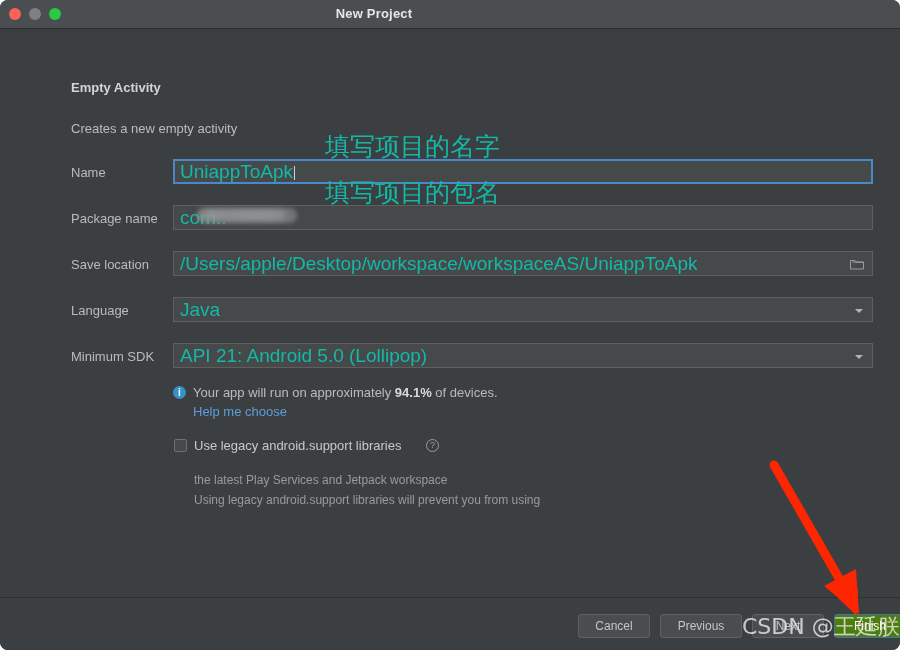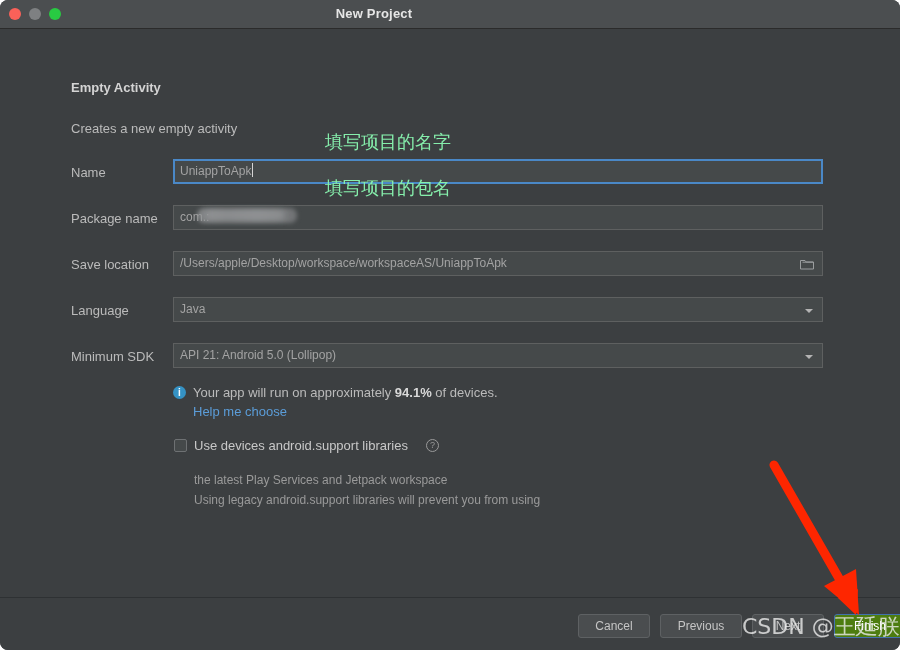--- a/index.html
+++ b/index.html
@@ -89,27 +89,27 @@
   .row-label {
     position: absolute;
     color: #bbbbbb;
     font-size: 13px;
     white-space: nowrap;
   }
 
   .field {
     position: absolute;
     left: 173px;
-    width: 650px;
+    width: 700px;
     height: 25px;
     box-sizing: border-box;
     background: #45494a;
     border: 1px solid #5e6060;
-    color: #a3a3a3;
-    font-size: 12px;
+    color: #14b8a6;
+    font-size: 19px;
     line-height: 23px;
     padding: 0 6px;
     white-space: nowrap;
     overflow: hidden;
   }
   .field.focused {
     background: #45494a;
     border: 2px solid #4a88c7;
     line-height: 21px;
     padding: 0 5px;
@@ -260,22 +260,22 @@
   #btn-finish   {
     left: 809px; width: 72px;
     background: #4d7c0f;
     border: 1px solid #4271ae;
     color: #ffffff;
   }
 
   
   .annot {
     position: absolute;
-    color: #86efac;
-    font-size: 18px;
+    color: #14b8a6;
+    font-size: 25px;
     font-weight: 500;
     white-space: nowrap;
     font-family: "DejaVu Sans", sans-serif;
   }
   #annot-name { left: 325px; top: 130px; }
   #annot-pkg  { left: 325px; top: 176px; }
 
   #arrow-svg {
     position: absolute;
     left: 760px; top: 455px;
@@ -344,21 +344,21 @@
     <div class="field" style="top:314px;">
       <span>API 21: Android 5.0 (Lollipop)</span>
       <span class="combo-arrow"></span>
     </div>
 
     <div id="info-icon">i</div>
     <div id="info-text"><span>Your app will run on approximately </span><b>94.1%</b><span> of devices.</span></div>
     <div id="help-link">Help me choose</div>
 
     <div id="legacy-check"></div>
-    <div id="legacy-label">Use devices android.support libraries</div>
+    <div id="legacy-label">Use legacy android.support libraries</div>
     <div id="legacy-help">?</div>
     <div class="legacy-desc" style="top:430px;margin-top:34px;">Using legacy android.support libraries will prevent you from using</div>
     <div class="legacy-desc" style="top:444px;">the latest Play Services and Jetpack workspace</div>
 
   </div>
 
   <div id="footer">
     <div class="btn" id="btn-cancel">Cancel</div>
     <div class="btn" id="btn-previous">Previous</div>
     <div class="btn" id="btn-next">Next</div>

